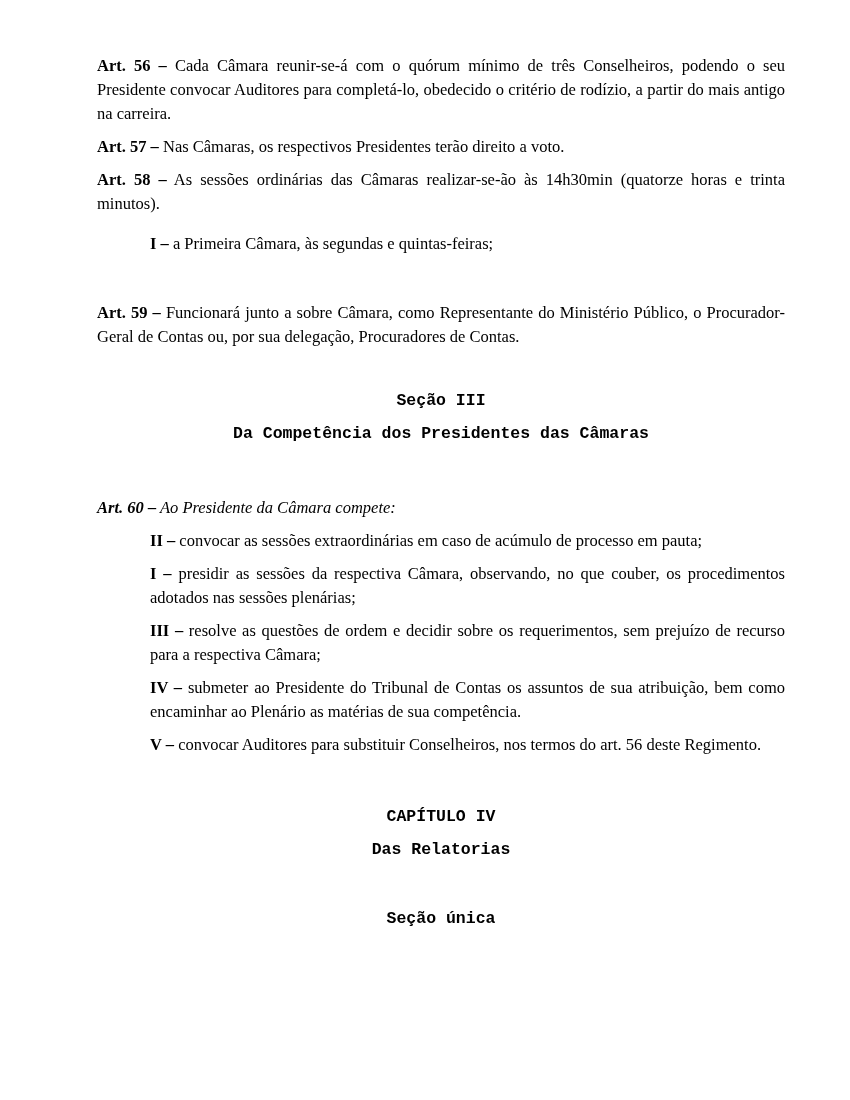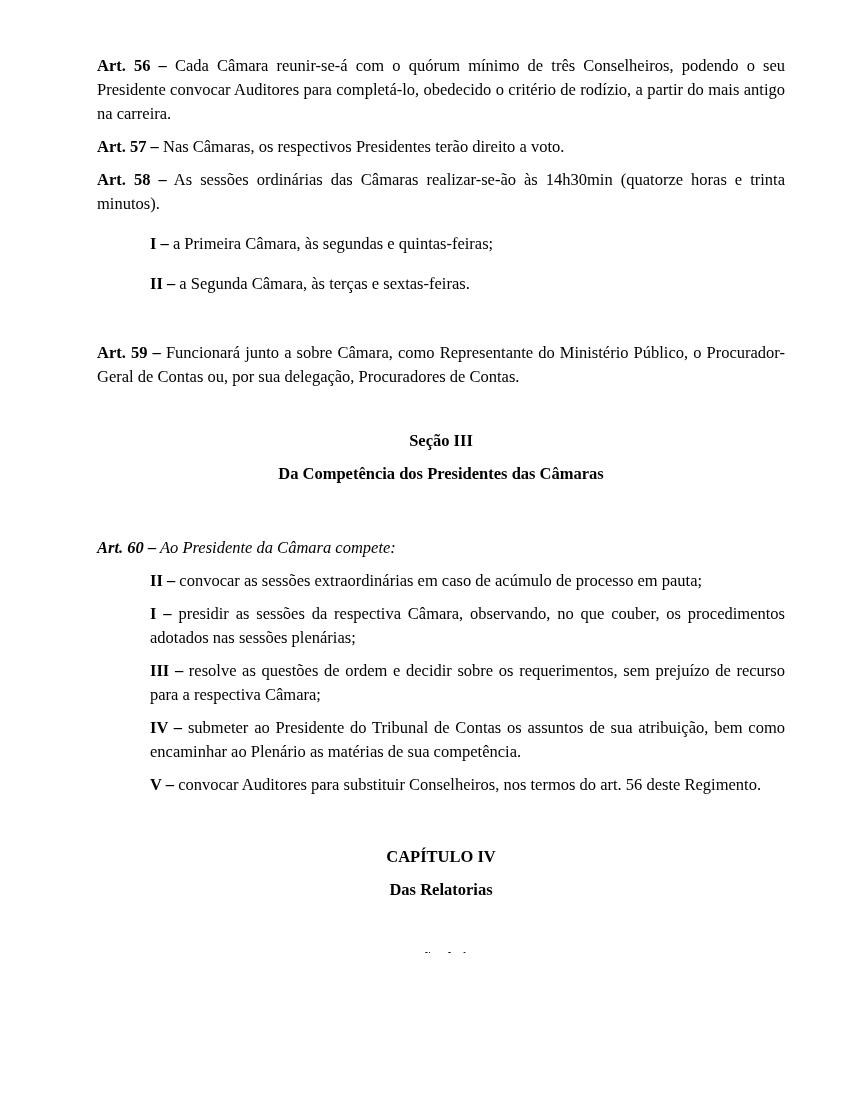--- a/index.html
+++ b/index.html
@@ -36,20 +36,21 @@
   }
   .item-plain {
     margin: 16px 0 9px 0;
     padding-left: 53px;
     text-align: left;
   }
   .heading {
     margin: 0 0 9px 0;
     text-align: center;
     font-weight: bold;
+    font-family: Liberation Mono, monospace;
   }
   b.lbl { font-weight: bold; }
   .gap-art59        { margin-top: 45px; }
   .gap-secao3       { margin-top: 40px; }
   .gap-sub          { }
   .gap-art60        { margin-top: 50px; font-style: italic; }
   .gap-cap4         { margin-top: 48px; }
   .gap-secao-unica  { margin-top: 45px; }
   .gap-comp         { margin-top: 16px; }
 </style>
@@ -60,21 +61,20 @@
   <div class="content">
 
     <p class="para"><b class="lbl">Art. 56 –</b> <span>Cada Câmara reunir-se-á com o quórum mínimo de três Conselheiros, podendo o seu Presidente convocar Auditores para completá-lo, obedecido o critério de rodízio, a partir do mais antigo na carreira.</span></p>
 
     <p class="para"><b class="lbl">Art. 57 –</b> <span>Nas Câmaras, os respectivos Presidentes terão direito a voto.</span></p>
 
     <p class="para"><b class="lbl">Art. 58 –</b> <span>As sessões ordinárias das Câmaras realizar-se-ão às 14h30min (quatorze horas e trinta minutos).</span></p>
 
     <p class="item-plain"><b class="lbl">I –</b> <span>a Primeira Câmara, às segundas e quintas-feiras;</span></p>
 
-    <p class="item-plain"><b class="lbl">II –</b> <span>a Segunda Câmara, às terças e sextas-feiras.</span></p>
 
     <p class="para gap-art59"><b class="lbl">Art. 59 –</b> <span>Funcionará junto a sobre Câmara, como Representante do Ministério Público, o Procurador-Geral de Contas ou, por sua delegação, Procuradores de Contas.</span></p>
 
     <p class="heading gap-secao3">Seção III</p>
 
     <p class="heading gap-sub">Da Competência dos Presidentes das Câmaras</p>
 
     <p class="para gap-art60"><b class="lbl">Art. 60 –</b> <span>Ao Presidente da Câmara compete:</span></p>
 
     <p class="item"><b class="lbl">II –</b> <span>convocar as sessões  extraordinárias em caso de acúmulo de processo em pauta;</span></p>

